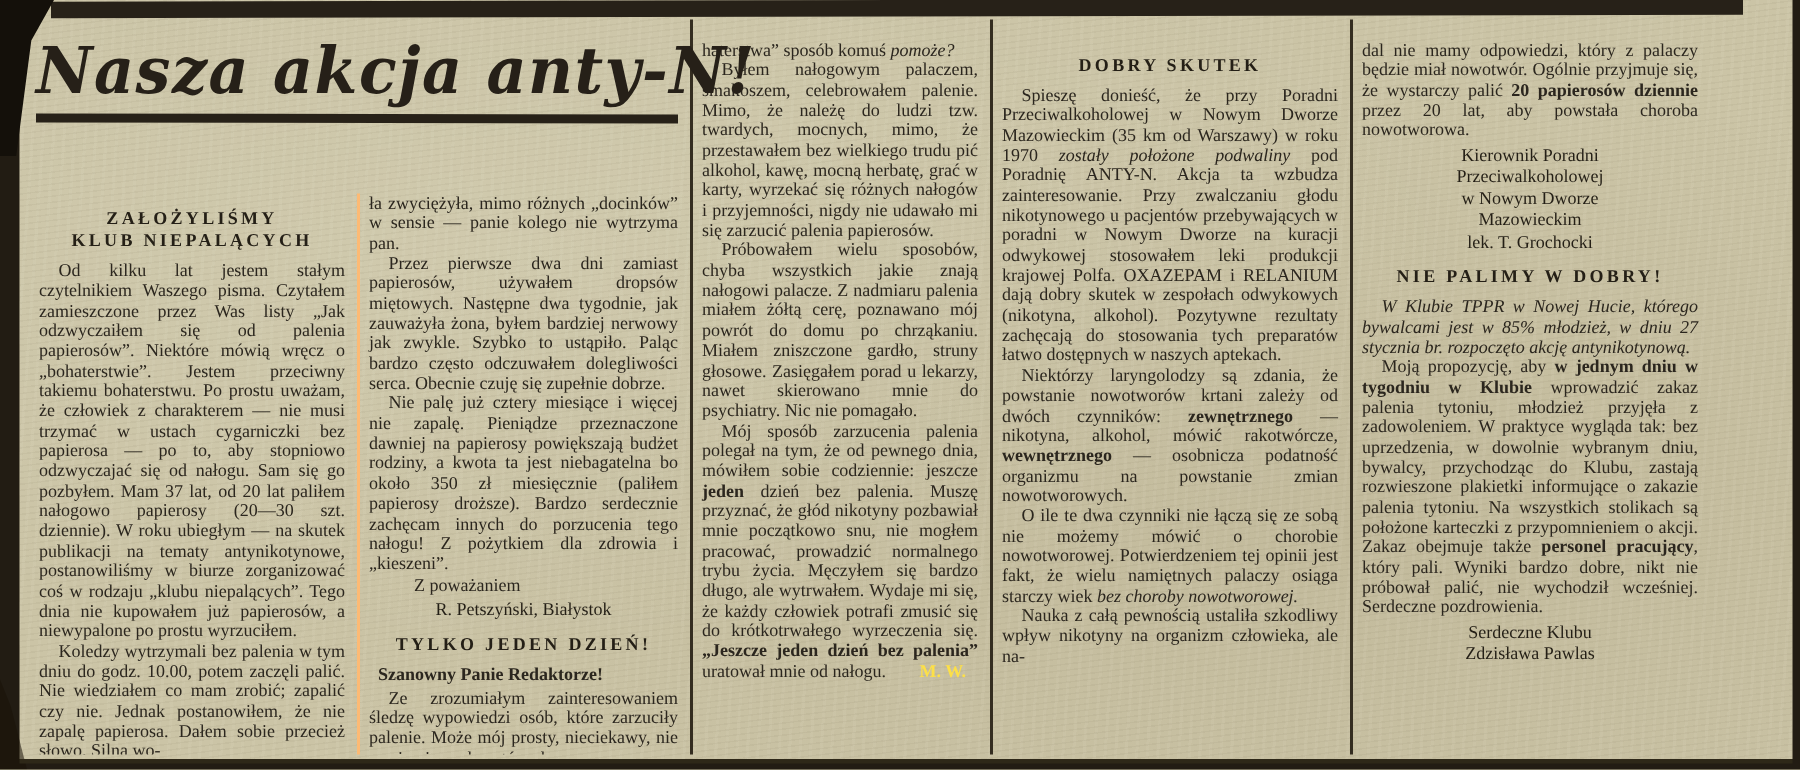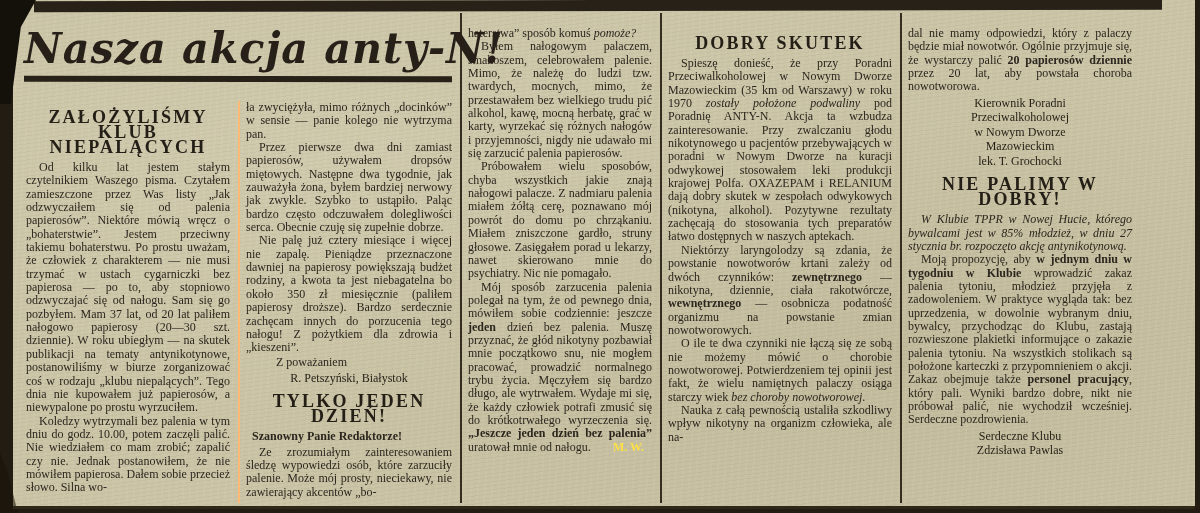--- a/index.html
+++ b/index.html
@@ -55,36 +55,36 @@
   .left-sec{width:440px;display:flex;flex-direction:column;justify-content:flex-end;}
   .masthead{height:88px;position:relative;padding:10px 6px 0 4px;}
   .masthead h1{
     margin:0;
     font-family:"DejaVu Serif", serif;
     font-style:italic;font-weight:bold;
     font-size:43px;letter-spacing:1px;white-space:nowrap;
     color:#262018;transform:scaleX(.96);transform-origin:left;
   }
   .title-underline{height:6px;background:var(--rule);margin-top:3px;width:428px;transform:rotate(.1deg);}
-  .cols2{flex:1;display:flex;min-height:0;}
+  .cols2{flex:1;display:flex;min-height:0;margin-top:28px;}
   .col{
     overflow:hidden;
     font-size:12px;line-height:13.35px;text-align:justify;
     color:var(--ink);
     padding:0 8px 0 6px;
   }
   .col.c1{width:218px;}
   .col.c2{width:222px;border-left:2px solid #fdba74;}
   .col.tall{border-left:2px solid #342d20;padding-top:14px;}
   .col.c3{width:200px;}
   .col.c4{width:240px;}
   .col.c5{width:266px;padding-right:34px;}
   
   .bh{
-    text-align:center;font-weight:bold;font-size:18px;
+    text-align:center;font-weight:bold;font-size:12px;
     letter-spacing:2.2px;line-height:15px;margin:9px 0 6px;
     color:#241f16;
   }
   .bp{margin:0;text-indent:13px;}
   .bp.cont{text-indent:0;}
   .bold{font-weight:bold;}
   .ital{font-style:italic;}
   .bclose{margin:1px 0 1px 30px;}
   .bsal{font-weight:bold;margin:2px 0 2px 6px;}
   .bsig{font-weight:normal;text-align:center;margin:2px 0;line-height:14.5px;color:#241f16;}
@@ -105,21 +105,21 @@
       <h1>Nasza akcja anty-N!</h1>
       <div class="title-underline"></div>
     </div>
     <div class="cols2">
       <div class="col c1">
           <div class="bh">
             <div>ZAŁOŻYLIŚMY</div>
             <div>KLUB NIEPALĄCYCH</div>
           </div>
           <p class="bp"><span>Od kilku lat jestem stałym czytelnikiem Waszego pisma. Czytałem zamieszczone przez Was listy „Jak odzwyczaiłem się od palenia papierosów”. Niektóre mówią wręcz o „bohaterstwie”. Jestem przeciwny takiemu bohaterstwu. Po prostu uważam, że człowiek z charakterem — nie musi trzymać w ustach cygarniczki bez papierosa — po to, aby stopniowo odzwyczajać się od nałogu. Sam się go pozbyłem. Mam 37 lat, od 20 lat paliłem nałogowo papierosy (20—30 szt. dziennie). W roku ubiegłym — na skutek publikacji na tematy antynikotynowe, postanowiliśmy w biurze zorganizować coś w rodzaju „klubu niepalących”. Tego dnia nie kupowałem już papierosów, a niewypalone po prostu wyrzuciłem.</span></p>
-          <p class="bp"><span>Koledzy wytrzymali bez palenia w tym dniu do godz. 10.00, potem zaczęli palić. Nie wiedziałem co mam zrobić; zapalić czy nie. Jednak postanowiłem, że nie mówiłem papierosa. Dałem sobie przecież słowo. Silna wo-</span></p>
+          <p class="bp"><span>Koledzy wytrzymali bez palenia w tym dniu do godz. 10.00, potem zaczęli palić. Nie wiedziałem co mam zrobić; zapalić czy nie. Jednak postanowiłem, że nie zapalę papierosa. Dałem sobie przecież słowo. Silna wo-</span></p>
         </div>
       <div class="col c2">
           <p class="bp cont"><span>ła zwyciężyła, mimo różnych „docinków” w sensie — panie kolego nie wytrzyma pan.</span></p>
           <p class="bp"><span>Przez pierwsze dwa dni zamiast papierosów, używałem dropsów miętowych. Następne dwa tygodnie, jak zauważyła żona, byłem bardziej nerwowy jak zwykle. Szybko to ustąpiło. Paląc bardzo często odczuwałem dolegliwości serca. Obecnie czuję się zupełnie dobrze.</span></p>
           <p class="bp"><span>Nie palę już cztery miesiące i więcej nie zapalę. Pieniądze przeznaczone dawniej na papierosy powiększają budżet rodziny, a kwota ta jest niebagatelna bo około 350 zł miesięcznie (paliłem papierosy droższe). Bardzo serdecznie zachęcam innych do porzucenia tego nałogu! Z pożytkiem dla zdrowia i „kieszeni”.</span></p>
           <div class="bclose">Z poważaniem</div>
           <div class="bsig">
             <div>R. Petszyński, Białystok</div>
           </div>
           <div class="bh">
@@ -135,21 +135,21 @@
       <p class="bp"><span>Byłem nałogowym palaczem, smakoszem, celebrowałem palenie. Mimo, że należę do ludzi tzw. twardych, mocnych, mimo, że przestawałem bez wielkiego trudu pić alkohol, kawę, mocną herbatę, grać w karty, wyrzekać się różnych nałogów i przyjemności, nigdy nie udawało mi się zarzucić palenia papierosów.</span></p>
       <p class="bp"><span>Próbowałem wielu sposobów, chyba wszystkich jakie znają nałogowi palacze. Z nadmiaru palenia miałem żółtą cerę, poznawano mój powrót do domu po chrząkaniu. Miałem zniszczone gardło, struny głosowe. Zasięgałem porad u lekarzy, nawet skierowano mnie do psychiatry. Nic nie pomagało.</span></p>
       <p class="bp"><span>Mój sposób zarzucenia palenia polegał na tym, że od pewnego dnia, mówiłem sobie codziennie: jeszcze </span><span class="bold">jeden</span><span> dzień bez palenia. Muszę przyznać, że głód nikotyny pozbawiał mnie początkowo snu, nie mogłem pracować, prowadzić normalnego trybu życia. Męczyłem się bardzo długo, ale wytrwałem. Wydaje mi się, że każdy człowiek potrafi zmusić się do krótkotrwałego wyrzeczenia się. </span><span class="bold">„Jeszcze jeden dzień bez palenia”</span><span> uratował mnie od nałogu.</span></p>
       <div class="bsigr">M. W.</div>
     </div>
   <div class="col tall c4">
       <div class="bh">
         <div>DOBRY SKUTEK</div>
       </div>
       <p class="bp"><span>Spieszę donieść, że przy Poradni Przeciwalkoholowej w Nowym Dworze Mazowieckim (35 km od Warszawy) w roku 1970 </span><span class="ital">zostały położone podwaliny</span><span> pod Poradnię ANTY-N. Akcja ta wzbudza zainteresowanie. Przy zwalczaniu głodu nikotynowego u pacjentów przebywających w poradni w Nowym Dworze na kuracji odwykowej stosowałem leki produkcji krajowej Polfa. OXAZEPAM i RELANIUM dają dobry skutek w zespołach odwykowych (nikotyna, alkohol). Pozytywne rezultaty zachęcają do stosowania tych preparatów łatwo dostępnych w naszych aptekach.</span></p>
-      <p class="bp"><span>Niektórzy laryngolodzy są zdania, że powstanie nowotworów krtani zależy od dwóch czynników: </span><span class="bold">zewnętrznego</span><span> — nikotyna, dziennie, ciała rakotwórcze, </span><span class="bold">wewnętrznego</span><span> — osobnicza podatność organizmu na powstanie zmian nowotworowych.</span></p>
+      <p class="bp"><span>Niektórzy laryngolodzy są zdania, że powstanie nowotworów krtani zależy od dwóch czynników: </span><span class="bold">zewnętrznego</span><span> — nikotyna, alkohol, mówić rakotwórcze, </span><span class="bold">wewnętrznego</span><span> — osobnicza podatność organizmu na powstanie zmian nowotworowych.</span></p>
       <p class="bp"><span>O ile te dwa czynniki nie łączą się ze sobą nie możemy mówić o chorobie nowotworowej. Potwierdzeniem tej opinii jest fakt, że wielu namiętnych palaczy osiąga starczy wiek </span><span class="ital">bez choroby nowotworowej.</span></p>
       <p class="bp"><span>Nauka z całą pewnością ustaliła szkodliwy wpływ nikotyny na organizm człowieka, ale na-</span></p>
     </div>
   <div class="col tall c5">
       <p class="bp cont"><span>dal nie mamy odpowiedzi, który z palaczy będzie miał nowotwór. Ogólnie przyjmuje się, że wystarczy palić </span><span class="bold">20 papierosów dziennie</span><span> przez 20 lat, aby powstała choroba nowotworowa.</span></p>
       <div class="bsig">
         <div>Kierownik Poradni</div>
         <div>Przeciwalkoholowej</div>
         <div>w Nowym Dworze</div>
         <div>Mazowieckim</div>

